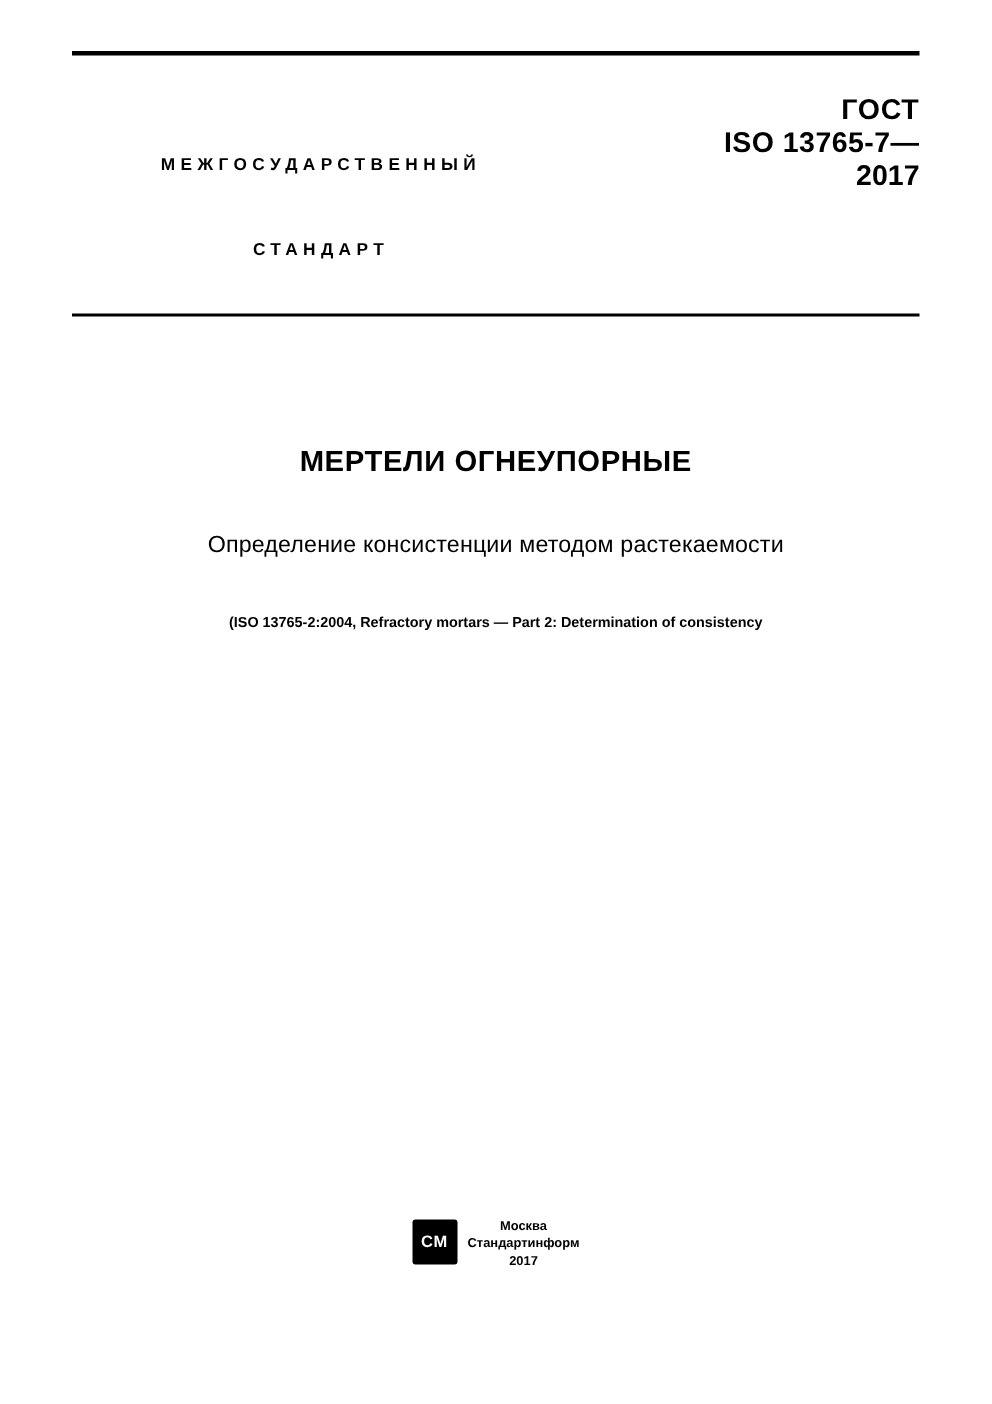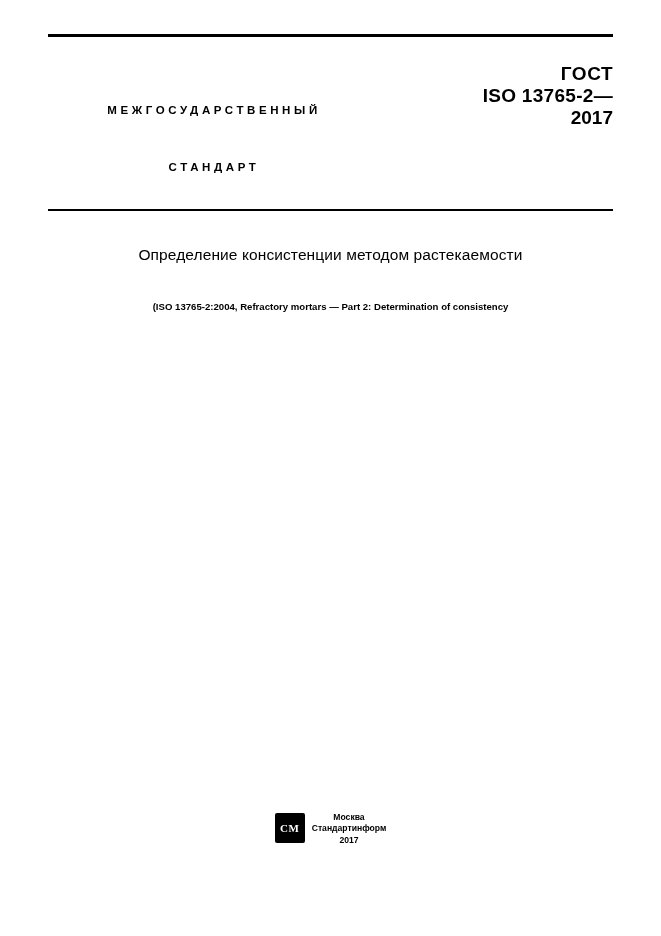--- a/index.html
+++ b/index.html
@@ -153,21 +153,21 @@
   .logo .glyph {
     position: absolute;
     left: 0;
     right: 0;
     top: 50%;
     transform: translateY(-50%);
     text-align: center;
     color: #ffffff;
     font-size: 11px;
     font-weight: bold;
-    font-family: Liberation Serif, serif;
+    font-family: Liberation Sans, sans-serif;
     letter-spacing: 0.5px;
   }
   .pub-text {
     font-size: 8.6px;
     font-weight: bold;
     line-height: 11.5px;
     text-align: center;
     padding-top: 1px;
   }
 </style>
@@ -180,27 +180,28 @@
 
     <hr class="rule">
 
     <div class="band">
       <div class="band-left">
         <div class="l1">МЕЖГОСУДАРСТВЕННЫЙ</div>
         <div class="l2">СТАНДАРТ</div>
       </div>
       <div class="band-right">
         <div class="gost">ГОСТ</div>
-        <div class="num">ISO 13765-2—</div>
+        <div class="num">ISO 13765-7—</div>
         <div class="year">2017</div>
       </div>
     </div>
 
     <hr class="rule thin">
 
+    <div class="doc-title">МЕРТЕЛИ ОГНЕУПОРНЫЕ</div>
     <div class="doc-subtitle">Определение консистенции методом растекаемости</div>
 
     <div class="iso-note">
       <div>(ISO 13765-2:2004, Refractory mortars — Part 2: Determination of consistency</div>
     </div>
 
 
     <div class="publisher">
       <div class="logo">
         <span class="glyph">СМ</span>

